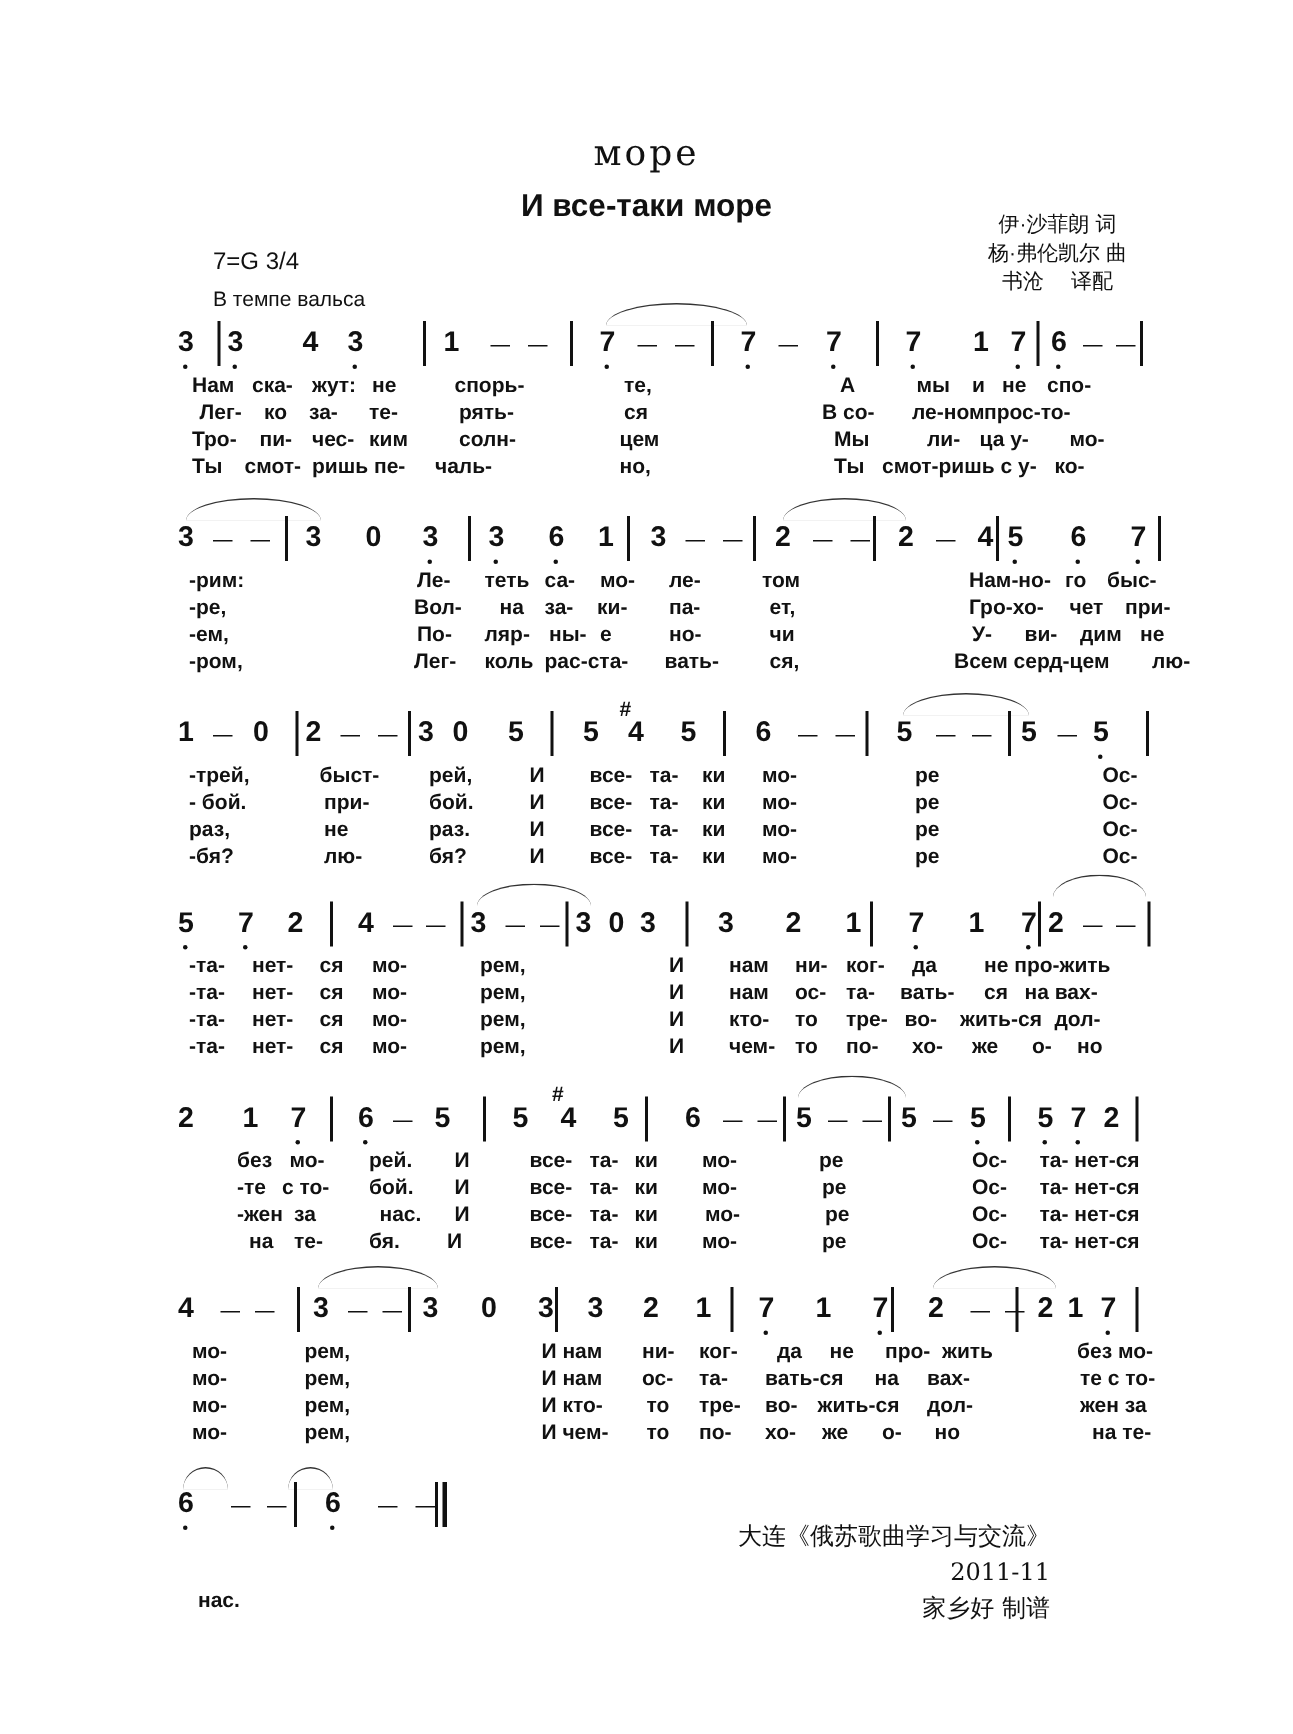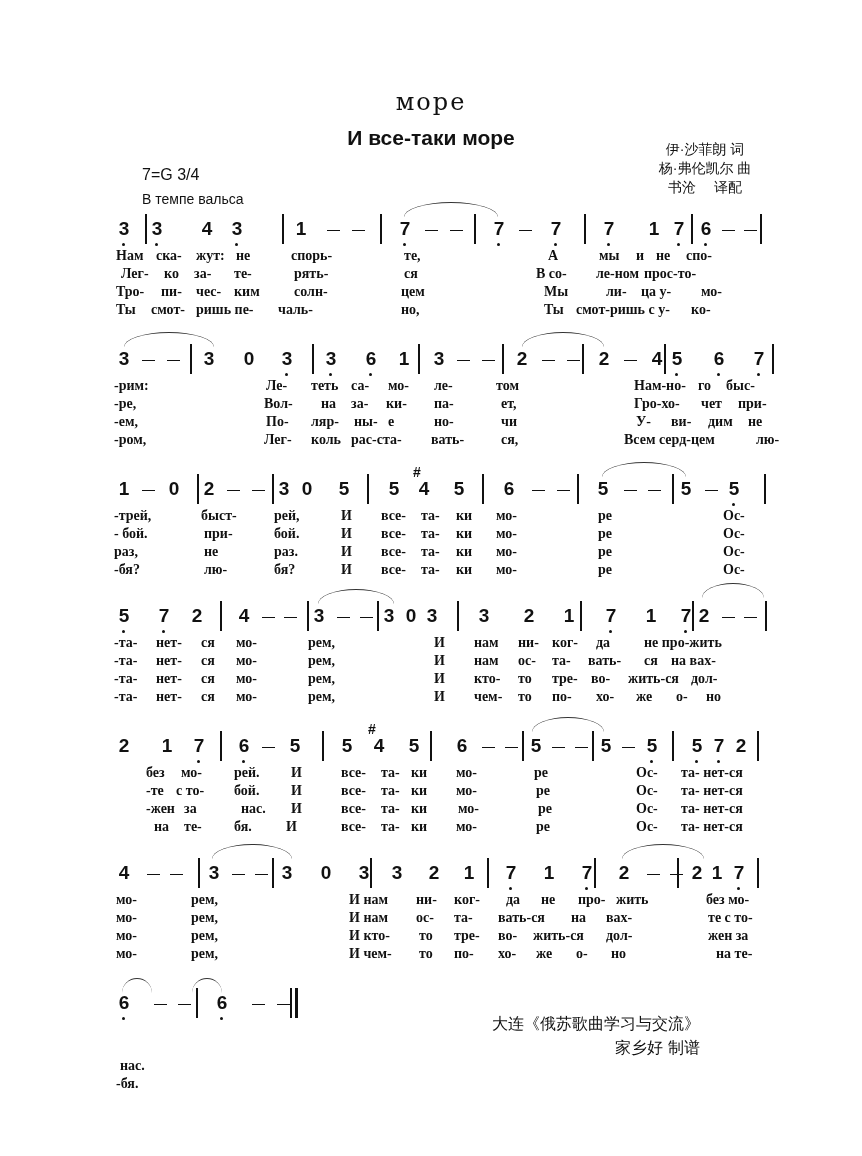--- a/index.html
+++ b/index.html
@@ -14,21 +14,21 @@
   .tempo { left:142px; top:191px; font-size:14px; }
   .sys { left:112px; width:660px; height:120px; }
   .num-row { position:absolute; left:0; top:0; height:28px; width:100%; }
   .n { position:absolute; top:0; font-weight:bold; font-size:19px; width:14px; text-align:center; }
   .n.dot-below::after { content:""; position:absolute; left:5px; top:25px; width:3px; height:3px; background:#111; border-radius:50%; }
   .dash { position:absolute; top:12px; width:13px; height:1px; background:#111; }
   .bar { position:absolute; top:-4px; width:1.5px; height:30px; background:#111; }
   .bar.final { width:3px; }
   .sharp { position:absolute; top:-14px; font-size:14px; font-weight:bold; }
   .slur { position:absolute; border-top:1.3px solid #333; border-radius:50% 50% 0 0 / 100% 100% 0 0; height:14px; }
-  .lyr { position:absolute; left:4px; width:100%; height:17px; font-size:14px; font-weight:bold; white-space:pre;font-family:Liberation Serif, serif; }
+  .lyr { position:absolute; left:16px; width:100%; height:17px; font-size:14px; font-weight:bold; white-space:pre; }
   .syl { position:absolute; top:0; }
   .footer { left:380px; width:320px; text-align:right; font-family:"DejaVu Serif", serif; font-size:16px; line-height:24px; }
 </style>
 </head>
 <body>
 
 <div class="abs title-cn">море</div>
 <div class="abs title-ru">И все-таки море</div>
 <div class="abs credits">
   <div>伊·沙菲朗 词</div>
@@ -272,20 +272,20 @@
         <span class="dash" style="left: 66px;"></span>
         <span class="dash" style="left: 140px;"></span>
         <span class="dash" style="left: 165px;"></span>
         <span class="bar" style="left: 84px;"></span>
         <span class="bar" style="left: 178px;"></span>
         <span class="bar final" style="left: 183px;"></span>
         <span class="slur" style="left: 10px; width: 30px; top: -14px;"></span>
         <span class="slur" style="left: 80px; width: 30px; top: -14px;"></span>
       </div>
       <div class="lyr" style="top: 66px;"><span class="syl" style="left: 4px;">нас.</span></div>
-      <div class="lyr" style="top: 84px;"><span class="syl" style="left: 0px;">-бя.</span></div>
     </div>
   </div>
 
 <div class="abs footer" style="top:1012px;">
   <div>大连《俄苏歌曲学习与交流》</div>
+  <div>2011-11</div>
   <div>家乡好  制谱</div>
 </div>
 
 </body></html>

